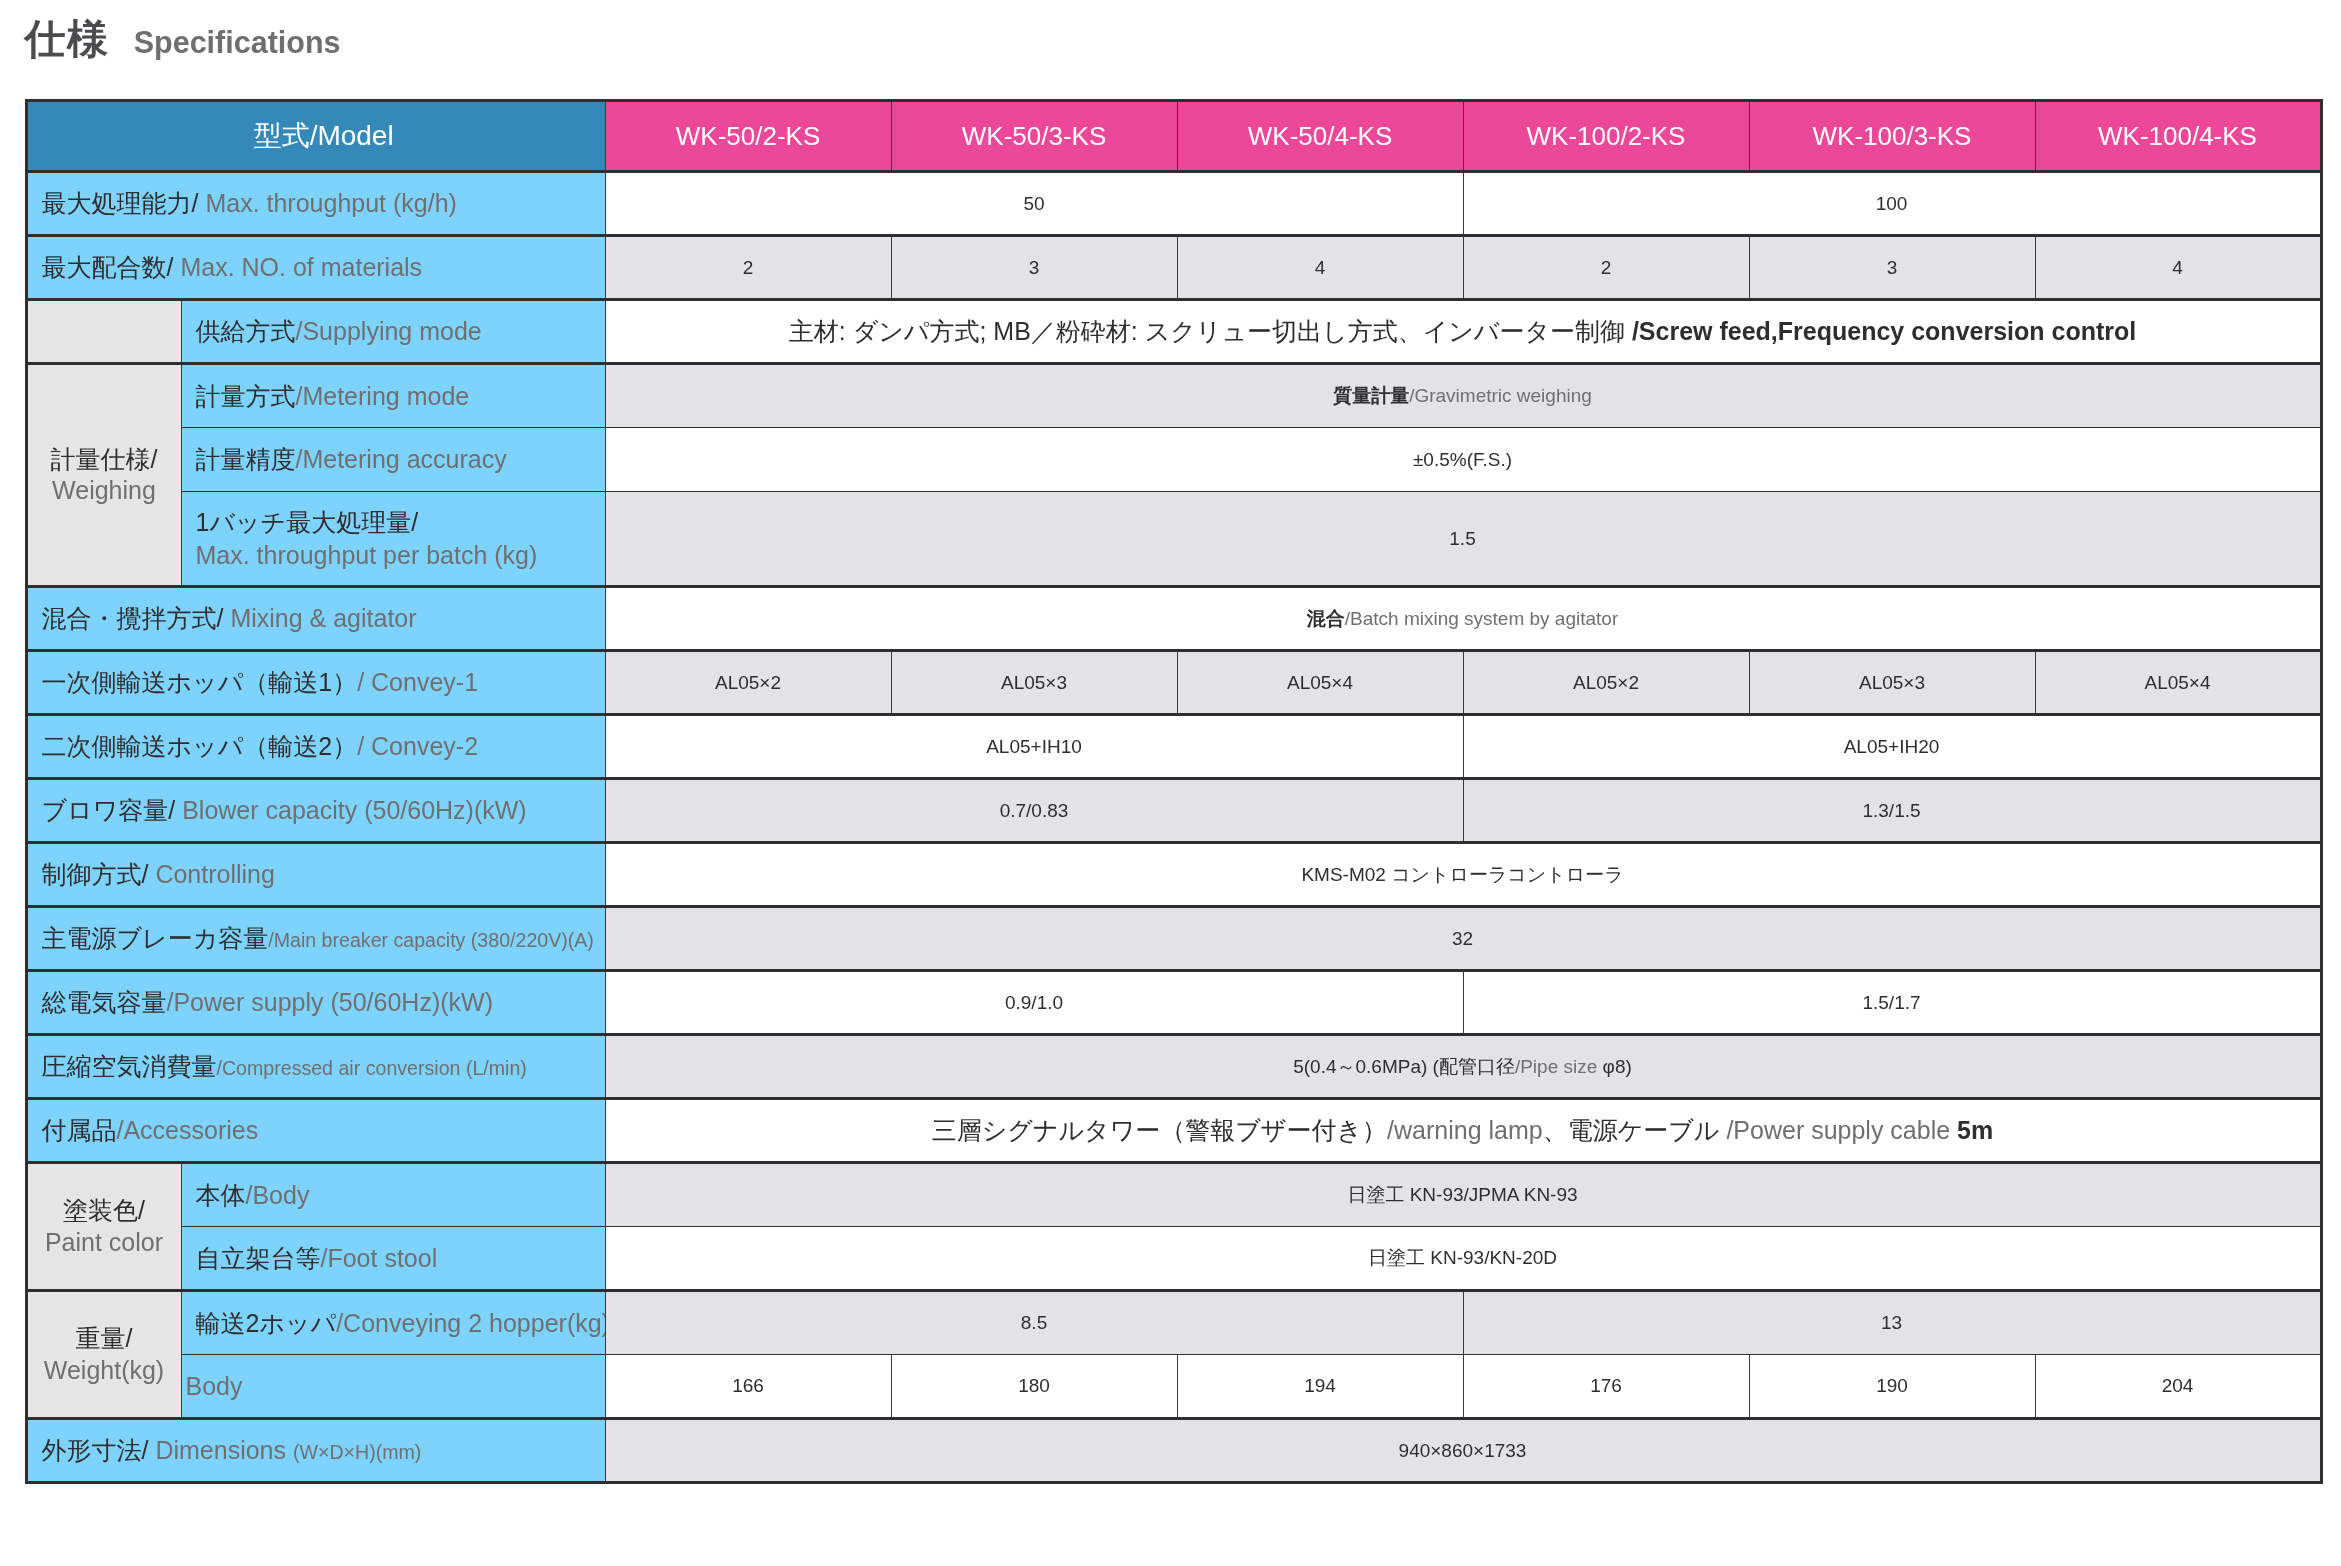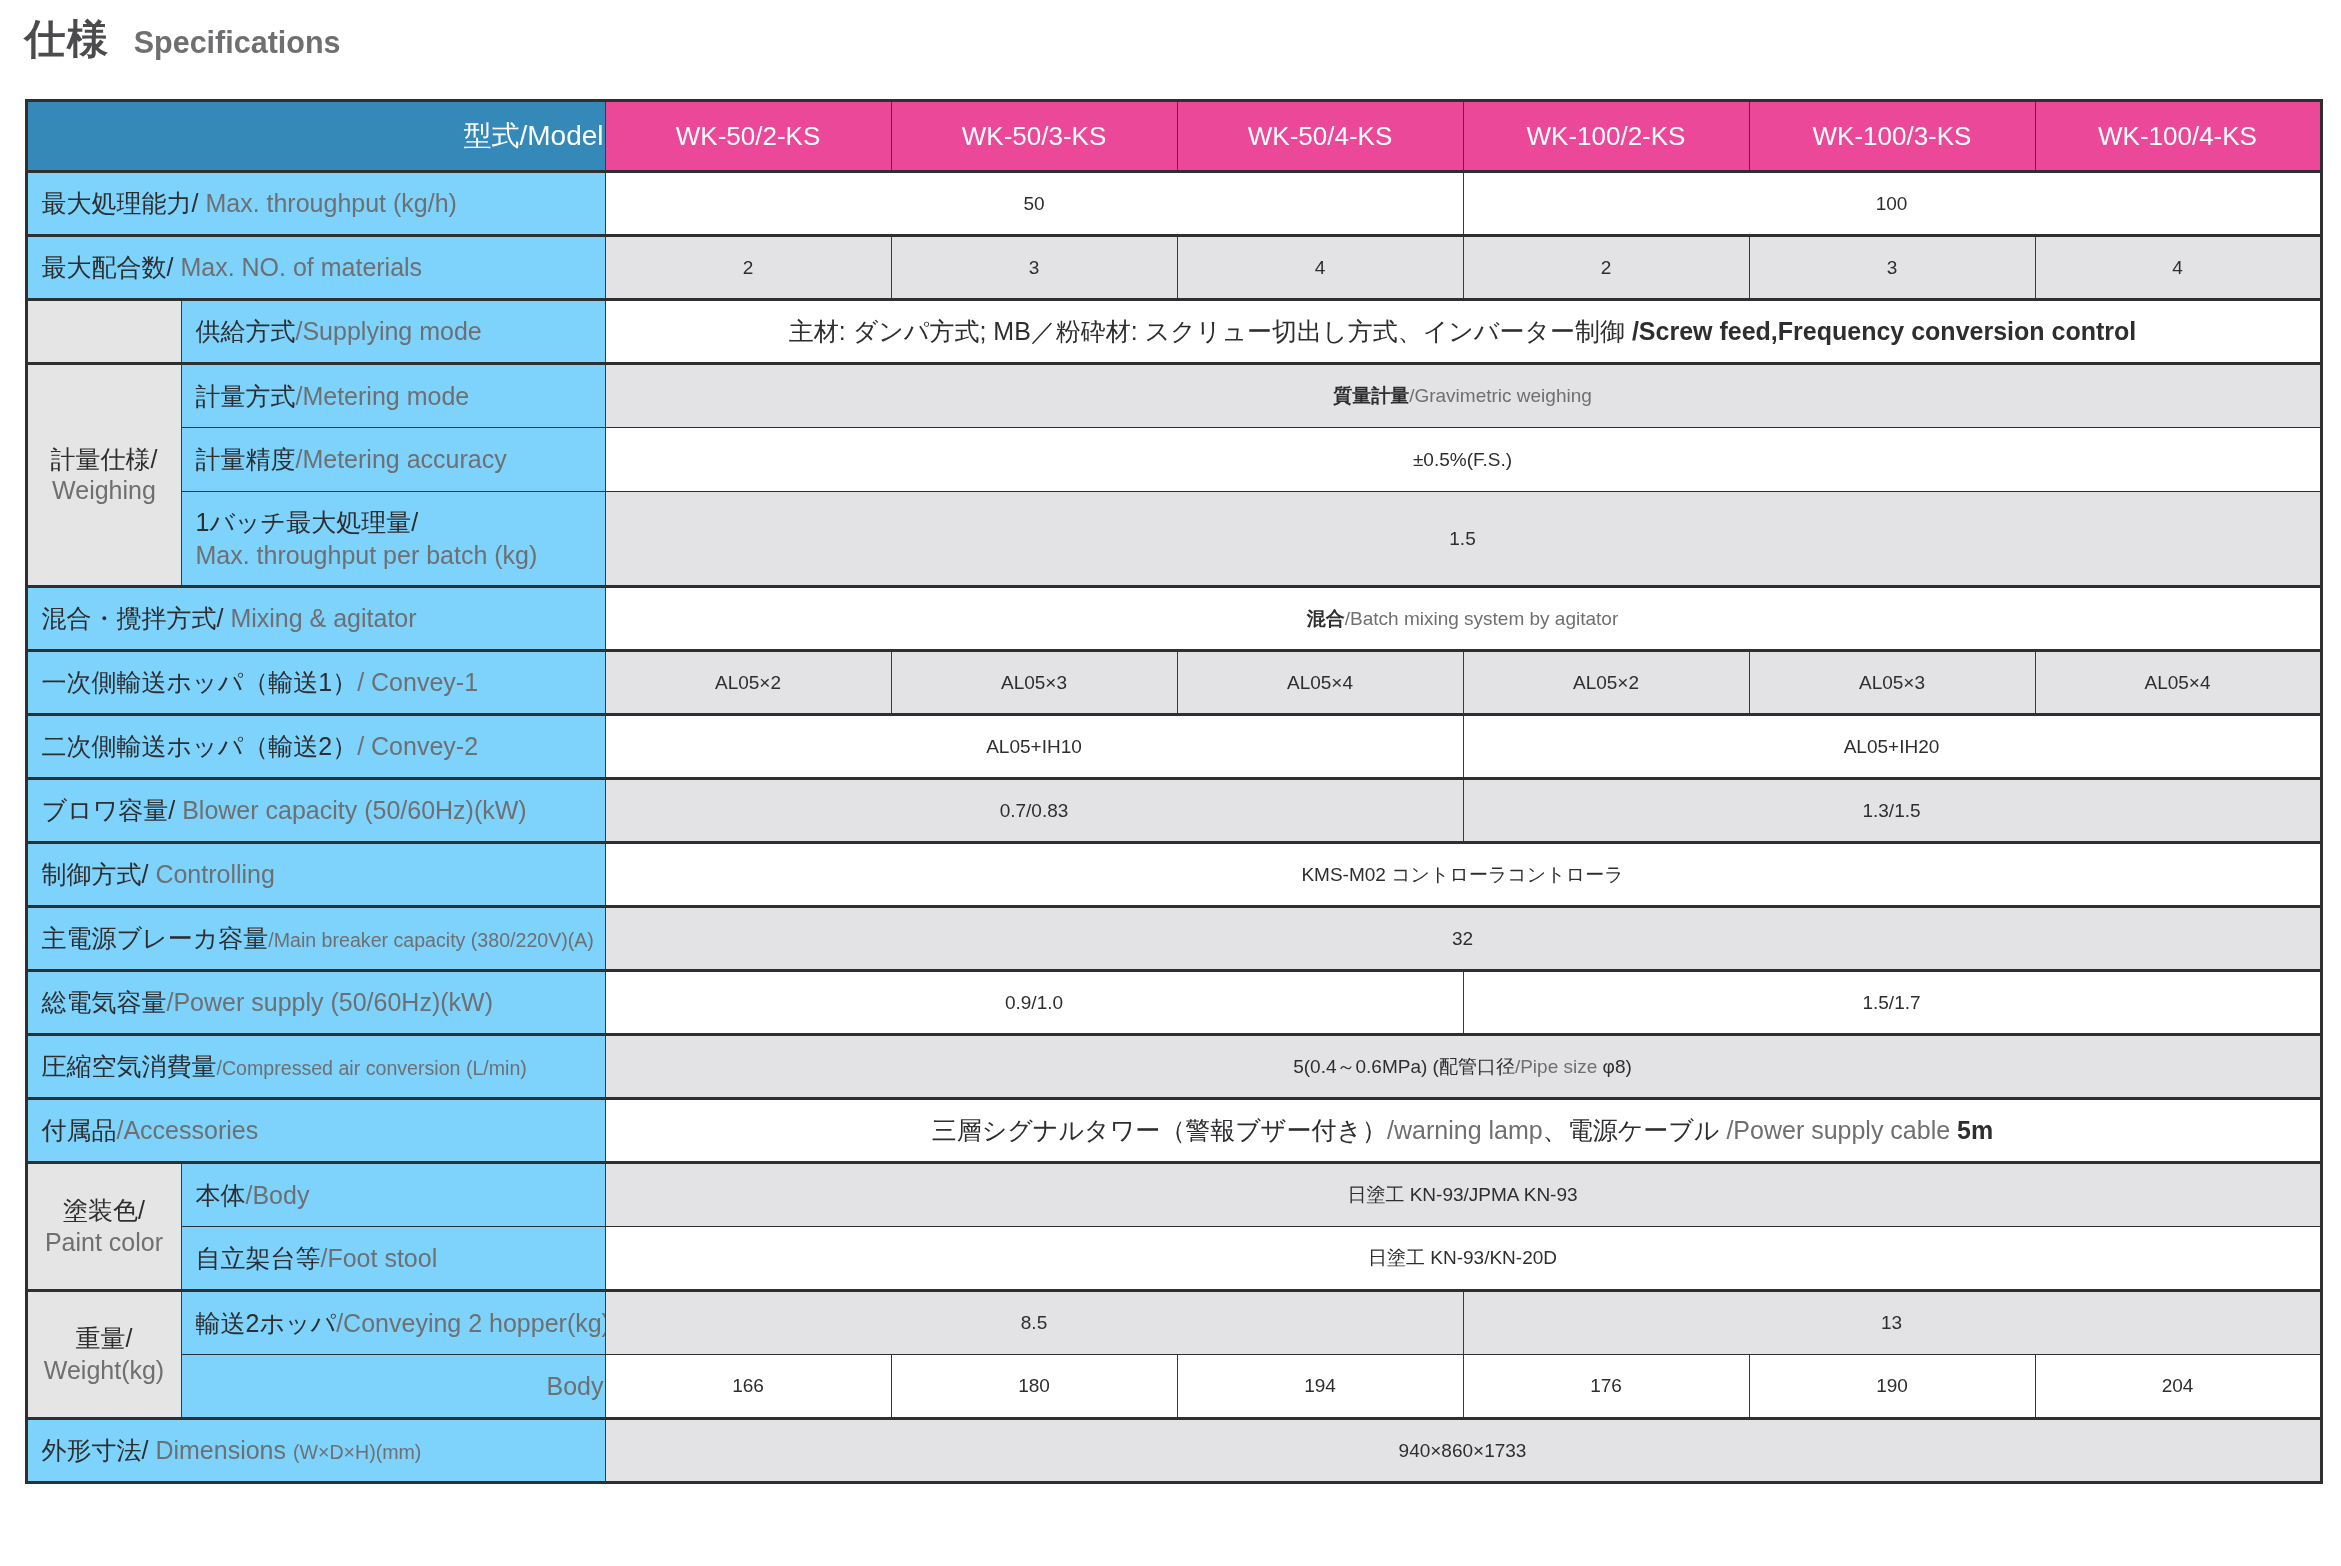--- a/index.html
+++ b/index.html
@@ -27,21 +27,21 @@
     border-top:3.3px solid #2f2f31;
     overflow:hidden;
     vertical-align:middle;
     box-sizing:border-box;
   }
   tr.sub td{border-top-width:1.6px;}
   table.spec tr{height:64px;}
   table.spec tr.hdr{height:71px;}
   table.spec tr.tall{height:95px;}
 
-  td.hdrl{background:#3489b8;color:#ffffff;text-align:right;padding-left:16.3px;font-size:28px;}
+  td.hdrl{background:#3489b8;color:#ffffff;text-align:center;padding-left:16.3px;font-size:28px;}
   td.hdrc{background:#ec4899;color:#ffffff;text-align:center;font-size:26px;}
 
   td.lbl{background:#7dd3fc;text-align:left;padding-left:14px;font-size:25px;white-space:nowrap;}
   td.grp{background:#e5e5e5;text-align:center;font-size:25px;line-height:1.25;}
   td.val{text-align:center;font-size:19px;white-space:nowrap;}
   td.longval{font-size:25px;}
   .bg-g{background:#e3e3e6;}
   .bg-w{background:#ffffff;}
 
   .dk{color:#2e2e30;}
@@ -245,21 +245,21 @@
         <span class="en blk">Weight(kg)</span>
       </td>
       <td class="lbl">
         <span class="dk">輸送2ホッパ</span><span class="en">/Conveying 2 hopper(kg)</span>
       </td>
       <td class="val bg-g" colspan="3">8.5</td>
       <td class="val bg-g" colspan="3">13</td>
     </tr>
 
     <tr class="sub">
-      <td class="lbl" style="text-align:right;padding-left:4px;">
+      <td class="lbl" style="text-align:left;padding-left:4px;">
         <span class="en">Body</span>
       </td>
       <td class="val bg-w">166</td>
       <td class="val bg-w">180</td>
       <td class="val bg-w">194</td>
       <td class="val bg-w">176</td>
       <td class="val bg-w">190</td>
       <td class="val bg-w">204</td>
     </tr>
 

